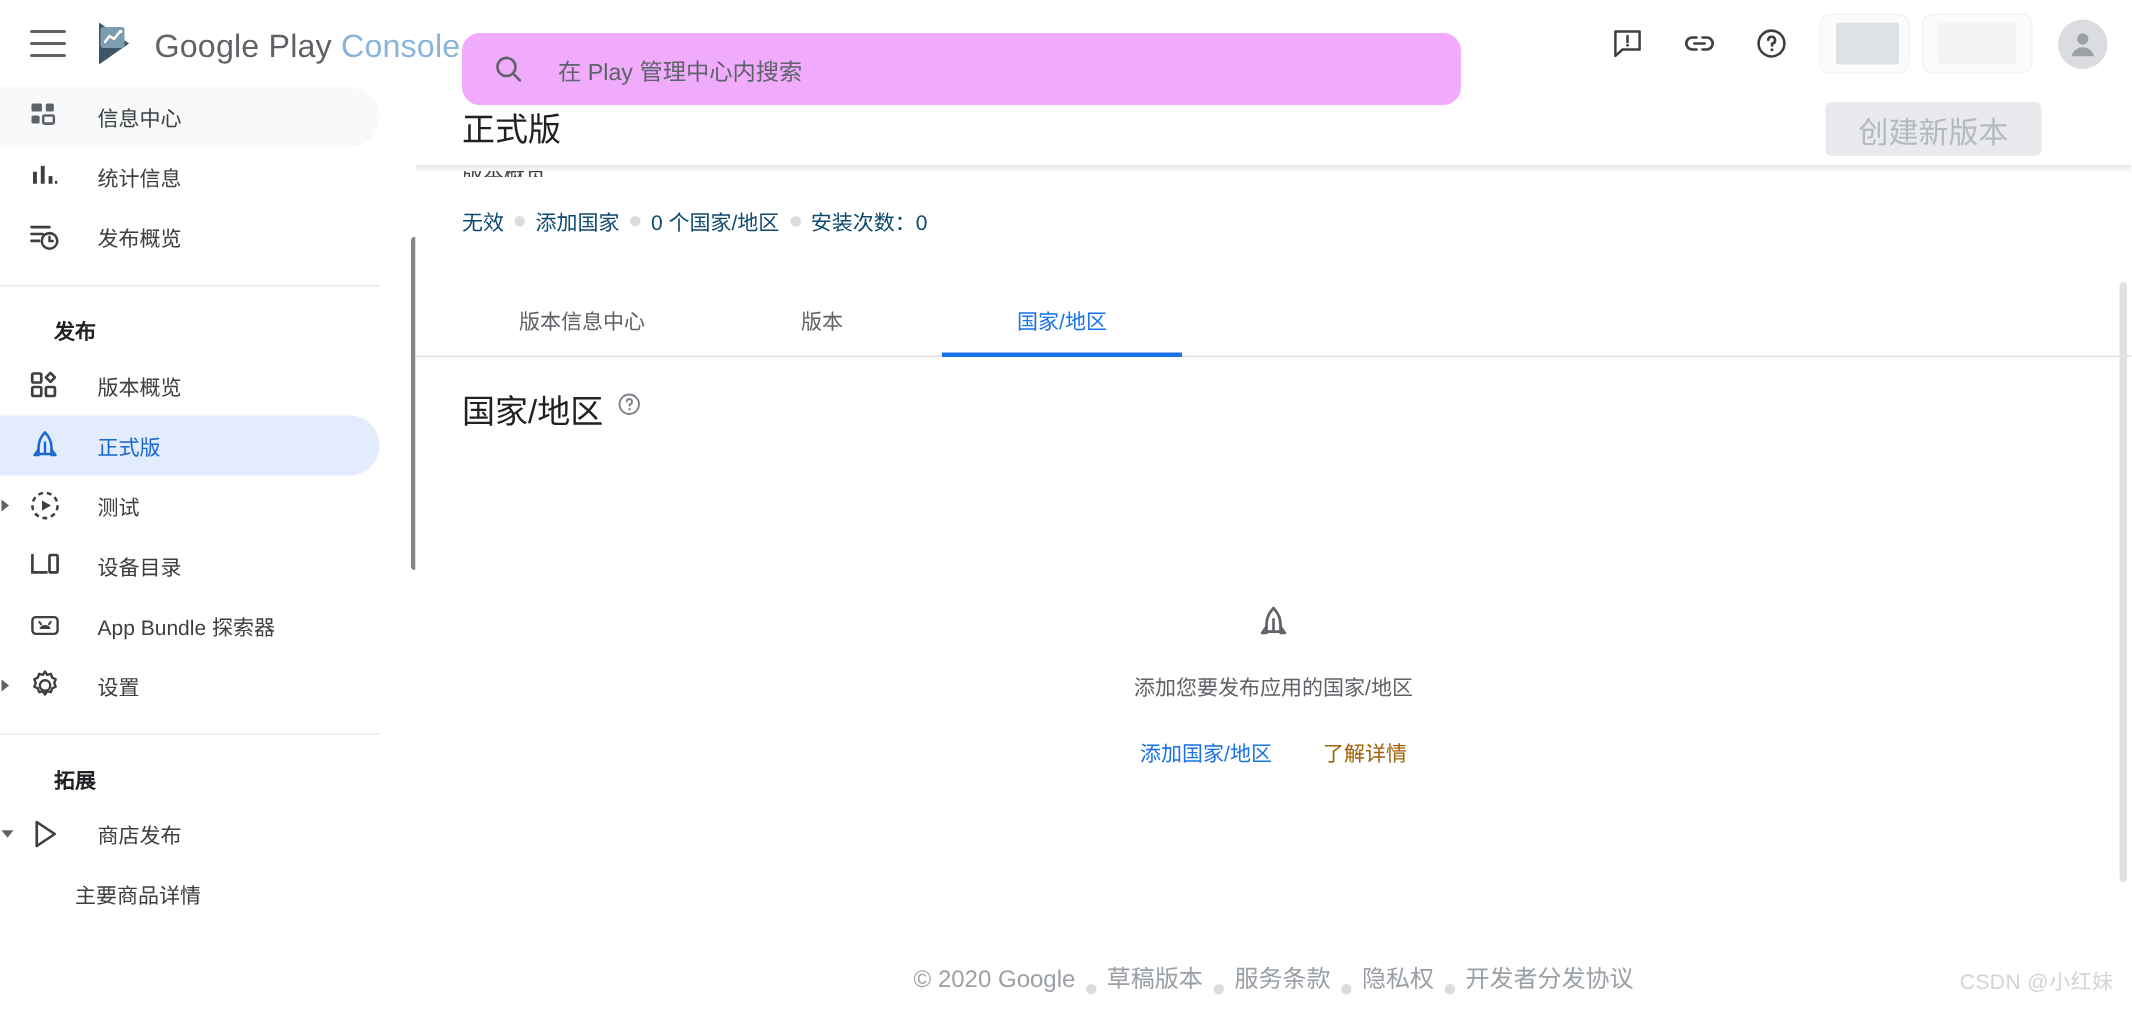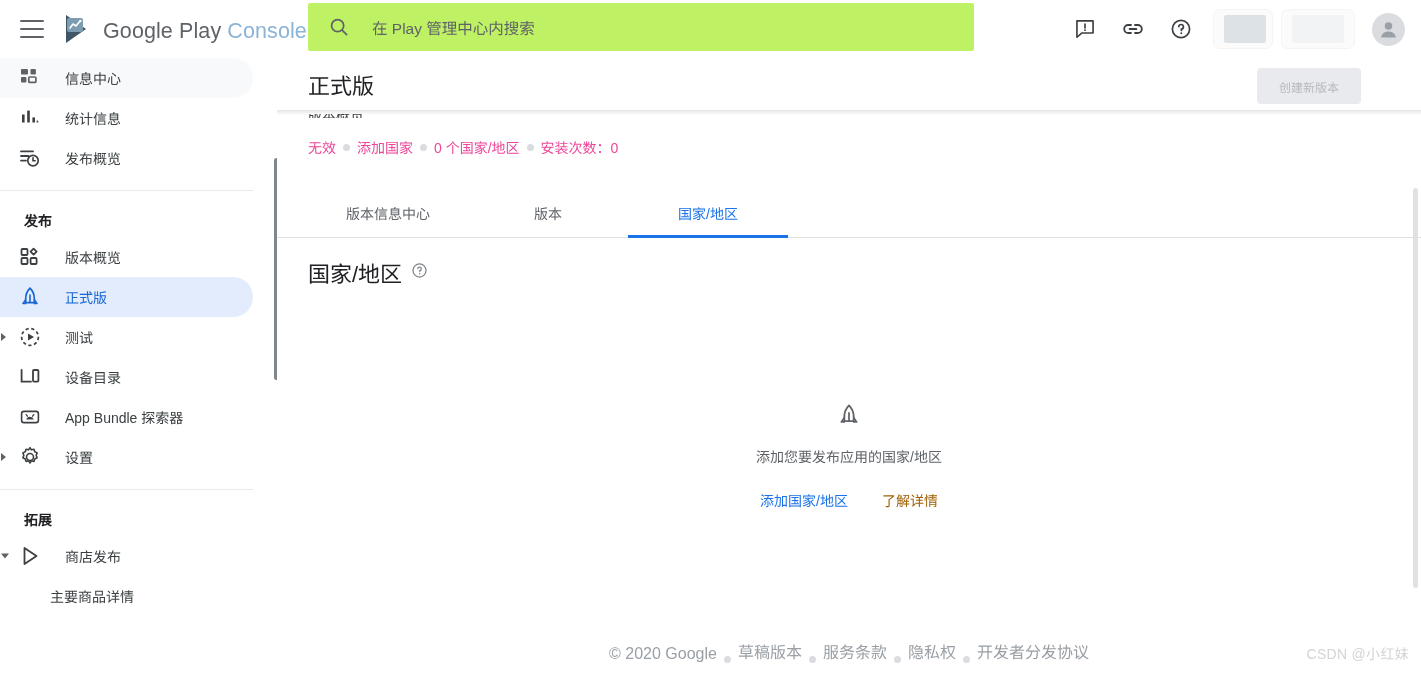--- a/index.html
+++ b/index.html
@@ -31,23 +31,23 @@
 
   .brand { display: flex; align-items: flex-end; gap: 11px; cursor: pointer; }
   .play-logo { width: 28px; height: 30px; display: block; }
   .brand-text {
     font-size: 21.5px; letter-spacing: .1px; white-space: nowrap;
   }
   .brand-text .g1 { color: #5f6368; }
   .brand-text .g2 { color: #8ab4d8; }
 
   .searchwrap {
-    position: absolute; left: 308px; top: 3px;
+    position: absolute; left: 308px; top: 22px;
     width: 666px; height: 48px;
-    background: #bef264; border-radius: 2px;
+    background: #f0abfc; border-radius: 12px;
     display: flex; align-items: center;
     cursor: text;
   }
   .search-icon { margin-left: 20px; margin-right: 22px; display:block; }
   .search-ph { font-size: 15.5px; color: #5f6368; }
 
   .topright {
     position: absolute; right: 14px; top: 0; height: 58px;
     display: flex; align-items: center; gap: 0;
   }
@@ -111,21 +111,21 @@
     border-top: 5px solid #5f6368;
     border-left: 4px solid transparent; border-right: 4px solid transparent;
   }
   .nav-sub {
     display: flex; align-items: center; height: 40px;
     padding-left: 50px; cursor: pointer;
   }
   .nav-sub .lbl { font-size: 14px; color: #3c4043; }
   .nav-section {
     font-size: 14px; font-weight: 700; color: #202124;
-    padding: 0 0 0 24px; height: 34px; display: flex; align-items: center;
+    padding: 0 0 0 36px; height: 34px; display: flex; align-items: center;
   }
   .nav-divider { height: 1px; background: #e8eaed; margin: 12px 24px 12px 0; }
 
   .sb-thumb {
     position: absolute; left: 274px; top: 100px;
     width: 5px; height: 222px;
     background: #80868b; border-radius: 3px; cursor: pointer;
   }
 
   
@@ -138,40 +138,40 @@
     position: absolute; top: 0; left: 0; width: 1144px; height: 52px;
     background: #fff; z-index: 20;
     display: flex; align-items: center;
   }
   .page-title { font-size: 22px; font-weight: 500; color: #202124; margin-left: 31px; }
   .btn-new {
     position: absolute; right: 60px; top: 10px;
     height: 36px; padding: 0 22px;
     background: #e8eaed; color: #b6babd;
     border: none; border-radius: 4px;
-    font-size: 12px; font-family: inherit; font-weight: 500;
+    font-size: 20px; font-family: inherit; font-weight: 500;
     cursor: default;
     display: flex; align-items: center; justify-content: center;
   }
   .clipped-row {
     position: absolute; top: 46px; left: 31px;
     font-size: 14px; color: #3c4043;
     height: 14px; overflow: hidden;
     clip-path: inset(10px 0 0 0);
   }
   .hdr-shadow {
     position: absolute; top: 52px; left: 0; width: 1144px; height: 5px;
     background: linear-gradient(to bottom, rgba(60,64,67,.14), rgba(60,64,67,0));
     z-index: 19;
   }
 
   .meta-row {
     position: absolute; top: 79px; left: 31px;
     display: flex; align-items: center;
-    font-size: 14px; color: #ec4899;
+    font-size: 14px; color: #0c4a6e;
   }
   .meta-row .dot {
     width: 7px; height: 7px; border-radius: 50%;
     background: #dadce0; margin: 0 7px;
   }
 
   .tabs {
     position: absolute; top: 130px; left: 0; width: 1144px;
     height: 50px; border-bottom: 1px solid #e0e0e0;
     display: flex; align-items: stretch;

